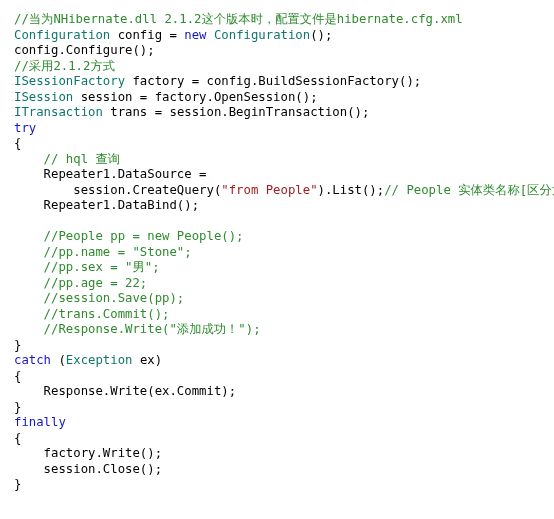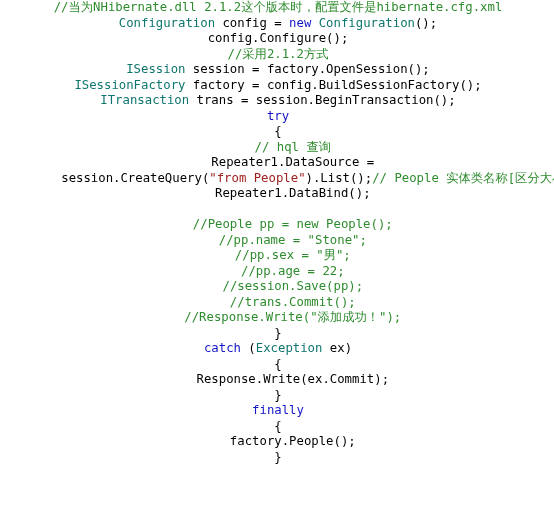--- a/index.html
+++ b/index.html
@@ -11,23 +11,22 @@
     width: 554px;
     height: 519px;
     overflow: hidden;
     font-family: "DejaVu Sans Mono", "Liberation Mono", monospace;
   }
   #code-listing {
     position: relative;
     width: 554px;
     height: 519px;
     background: #ffffff;
-    padding: 0;
+    padding: 12px;
     box-sizing: border-box;
-    text-align: center;
   }
   .code-line {
     height: 15.5px;
     line-height: 15.5px;
     white-space: pre;
     font-size: 12.3px;
     letter-spacing: 0px;
     padding-left: 2px;
     overflow: visible;
   }
@@ -39,22 +38,22 @@
   .t-string  { color: #a02020; }
 </style>
 </head>
 <body>
 
 <div id="code-listing">
     <div class="code-line"><span class="tok t-comment">//当为NHibernate.dll 2.1.2这个版本时，配置文件是hibernate.cfg.xml</span></div>
     <div class="code-line"><span class="tok t-type">Configuration</span><span class="tok t-plain"> config = </span><span class="tok t-keyword">new</span><span class="tok t-plain"> </span><span class="tok t-type">Configuration</span><span class="tok t-plain">();</span></div>
     <div class="code-line"><span class="tok t-plain">config.Configure();</span></div>
     <div class="code-line"><span class="tok t-comment">//采用2.1.2方式</span></div>
+    <div class="code-line"><span class="tok t-type">ISessionFactory</span><span class="tok t-plain"> factory = config.BuildSessionFactory();</span></div>
     <div class="code-line"><span class="tok t-type">ISession</span><span class="tok t-plain"> session = factory.OpenSession();</span></div>
-    <div class="code-line"><span class="tok t-type">ISessionFactory</span><span class="tok t-plain"> factory = config.BuildSessionFactory();</span></div>
     <div class="code-line"><span class="tok t-type">ITransaction</span><span class="tok t-plain"> trans = session.BeginTransaction();</span></div>
     <div class="code-line"><span class="tok t-keyword">try</span></div>
     <div class="code-line"><span class="tok t-plain">{</span></div>
     <div class="code-line"><span class="tok t-comment">    // hql 查询</span></div>
     <div class="code-line"><span class="tok t-plain">    Repeater1.DataSource =</span></div>
     <div class="code-line"><span class="tok t-plain">        session.CreateQuery(</span><span class="tok t-string">"from People"</span><span class="tok t-plain">).List();</span><span class="tok t-comment">// People 实体类名称[区分大小写]</span></div>
     <div class="code-line"><span class="tok t-plain">    Repeater1.DataBind();</span></div>
     <div class="code-line"><span class="tok t-plain"></span></div>
     <div class="code-line"><span class="tok t-comment">    //People pp = new People();</span></div>
     <div class="code-line"><span class="tok t-comment">    //pp.name = "Stone";</span></div>
@@ -63,15 +62,16 @@
     <div class="code-line"><span class="tok t-comment">    //session.Save(pp);</span></div>
     <div class="code-line"><span class="tok t-comment">    //trans.Commit();</span></div>
     <div class="code-line"><span class="tok t-comment">    //Response.Write("添加成功！");</span></div>
     <div class="code-line"><span class="tok t-plain">}</span></div>
     <div class="code-line"><span class="tok t-keyword">catch</span><span class="tok t-plain"> (</span><span class="tok t-type">Exception</span><span class="tok t-plain"> ex)</span></div>
     <div class="code-line"><span class="tok t-plain">{</span></div>
     <div class="code-line"><span class="tok t-plain">    Response.Write(ex.Commit);</span></div>
     <div class="code-line"><span class="tok t-plain">}</span></div>
     <div class="code-line"><span class="tok t-keyword">finally</span></div>
     <div class="code-line"><span class="tok t-plain">{</span></div>
-    <div class="code-line"><span class="tok t-plain">    factory.People();</span></div>
+    <div class="code-line"><span class="tok t-plain">    factory.Write();</span></div>
+    <div class="code-line"><span class="tok t-plain">    session.Close();</span></div>
     <div class="code-line"><span class="tok t-plain">}</span></div>
   </div>
 
 </body></html>

